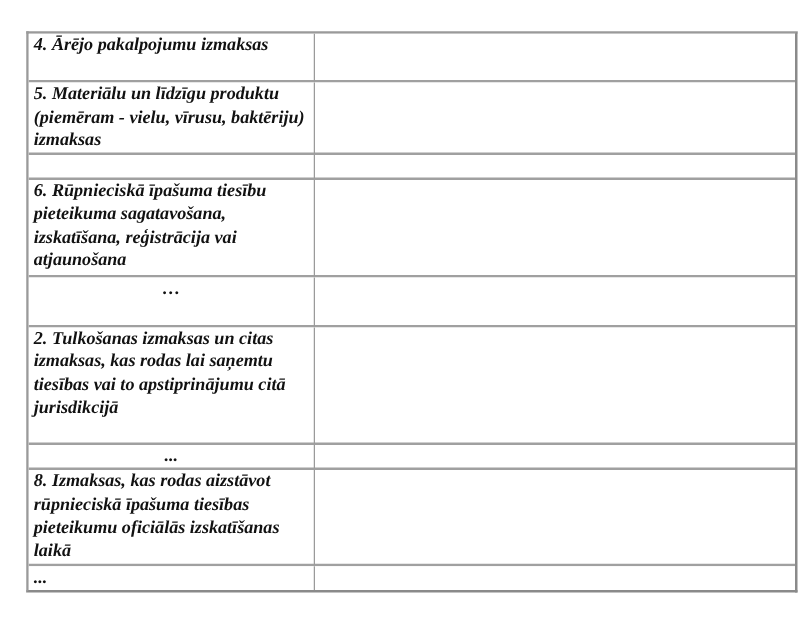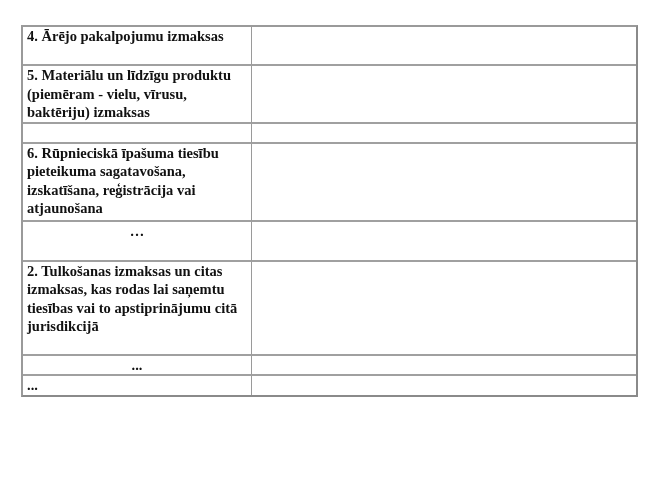--- a/index.html
+++ b/index.html
@@ -8,20 +8,21 @@
     background: #ffffff;
     width: 645px;
     height: 496px;
     overflow: hidden;
   }
   .page {
     position: relative;
     width: 645px;
     height: 496px;
     background: #ffffff;
+    font-style: italic;
   }
   table.cost-table {
     position: absolute;
     left: 21px;
     top: 25px;
     width: 613px;
     border-collapse: separate;
     border-spacing: 0;
     border-top: 2px solid #9a9a9a;
     border-left: 2px solid #9a9a9a;
@@ -106,19 +107,23 @@
         <td class="value-cell"></td>
       </tr>
       <tr class="r6">
         <td class="label-cell"> 2. Tulkošanas izmaksas un citas izmaksas, kas rodas lai saņemtu tiesības vai to apstiprinājumu  citā jurisdikcijā</td>
         <td class="value-cell"></td>
       </tr>
       <tr class="r7">
         <td class="ellipsis-center">...</td>
         <td class="value-cell"></td>
       </tr>
+      <tr class="r8">
+        <td class="label-cell"> 8. Izmaksas, kas rodas aizstāvot rūpnieciskā īpašuma tiesības pieteikumu oficiālās izskatīšanas laikā</td>
+        <td class="value-cell"></td>
+      </tr>
       <tr class="r9">
         <td class="ellipsis-left">...</td>
         <td class="value-cell"></td>
       </tr>
     </tbody>
   </table>
 </div>
 
 </body></html>

